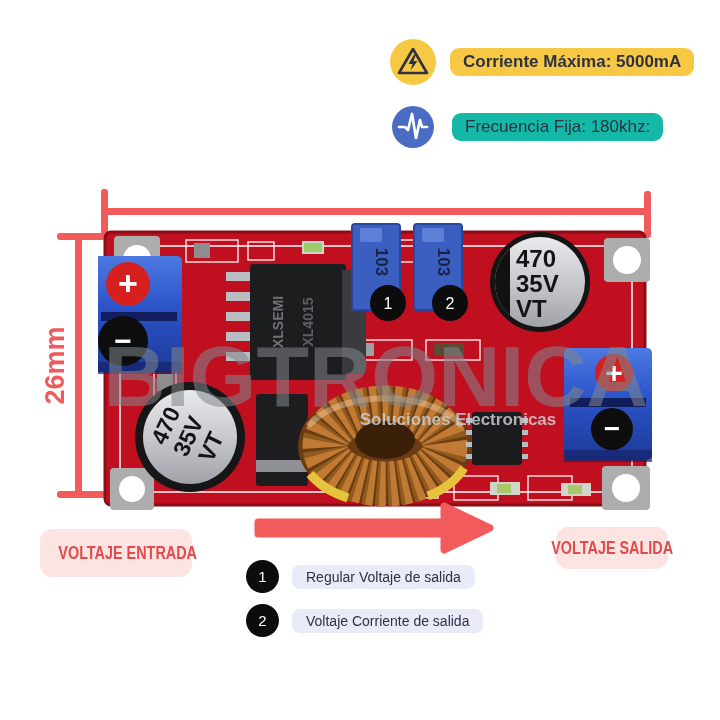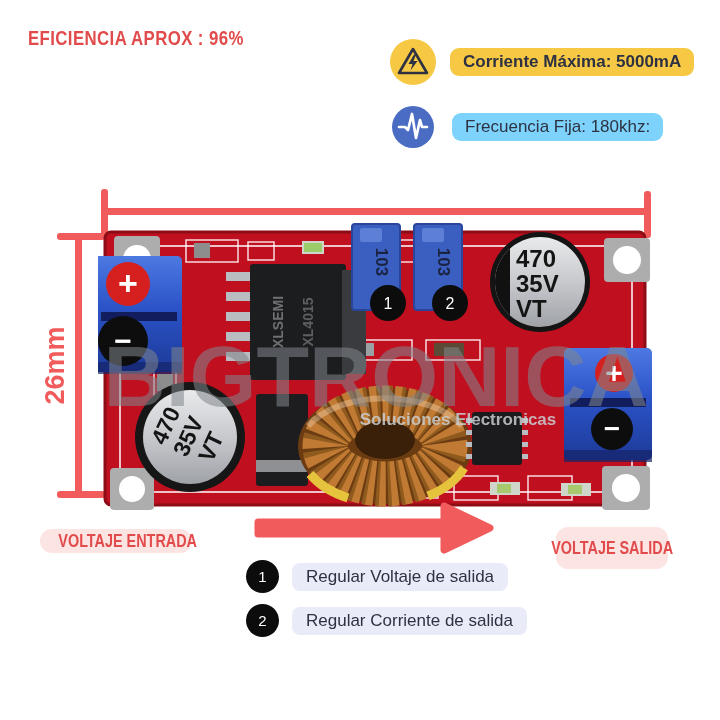--- a/index.html
+++ b/index.html
@@ -11,48 +11,45 @@
   .cond-left { display:inline-block; transform:scaleX(.8); transform-origin:left center; white-space:nowrap; }
 
   .title { position:absolute; left:28px; top:26px; font-size:21px; letter-spacing:.5px; }
 
   .spec-row { position:absolute; display:flex; align-items:center; }
   .spec-icon { border-radius:50%; display:flex; align-items:center; justify-content:center; flex:0 0 auto; }
   .icon-current { width:46px; height:46px; background:#f7c843; }
   .icon-freq { width:42px; height:42px; background:#4a6cc3; }
   .pill { border-radius:9px; color:#2d3142; font-size:17px; padding:4px 13px; white-space:nowrap; }
   .pill-yellow { background:#f7c843; margin-left:14px; font-weight:700; font-weight:600; }
-  .pill-lav { background:#7dd3fc; margin-left:18px; }
+  .pill-lav { background:#14b8a6; margin-left:18px; }
 
   .dim { position:absolute; background:#f15b5b; border-radius:3px; }
   .dim-label { position:absolute; color:#f15b5b; font-size:27px; font-weight:700; text-align:center; }
 
   .badge { position:absolute; background:#fce4e2; border-radius:12px; display:flex; align-items:center; justify-content:center; }
   .badge span { font-size:18px; }
   .range { position:absolute; text-align:center; font-size:26px; }
 
   .legend { position:absolute; left:246px; top:560px; }
   .legend-row { display:flex; align-items:center; margin-bottom:11px; }
   .legend-dot { width:33px; height:33px; border-radius:50%; background:#0c0c0c; color:#fff;
                 display:flex; align-items:center; justify-content:center; font-size:15px; flex:0 0 auto; }
-  .legend-pill { background:#e9ecf8; border-radius:8px; color:#2d3142; font-size:17px;
+  .legend-pill { background:#e9ecf8; border-radius:8px; color:#2d3142; font-size:14px;
                  padding:4px 14px; margin-left:13px; white-space:nowrap; }
 
   svg text { font-family:"Liberation Sans", sans-serif; }
   .arrow-svg { position:absolute; left:246px; top:498px; }
   .pcb-svg { position:absolute; left:98px; top:222px; }
 </style>
 </head>
 <body>
 
 <div id="canvas">
 
-  <div class="title red-cond">
-    <span class="cond-left">EFICIENCIA APROX : 96%</span>
-  </div>
 
   <div class="spec-row" style="left:390px; top:39px;">
     <div class="spec-icon icon-current">
       <svg width="46" height="46" viewBox="0 0 46 46">
         <path d="M23 10 L37 34 H9 Z" fill="none" stroke="#2d3142" stroke-width="2.6" stroke-linejoin="round"></path>
         <polygon points="24,15.5 18.5,25 22.5,25 20.5,31.5 27.5,22 23.5,22 26,15.5" fill="#2d3142"></polygon>
       </svg>
     </div>
     <div class="pill pill-yellow">Corriente Máxima: 5000mA</div>
   </div>
@@ -222,32 +219,32 @@
     </g>
 
     <text x="278" y="184" text-anchor="middle" font-size="86" font-weight="bold" fill="#81878d" opacity=".55" textLength="545" lengthAdjust="spacingAndGlyphs">BIGTRONICA</text>
     <text x="360" y="203" text-anchor="middle" font-size="17" font-weight="bold" fill="#c9ced1" opacity=".85">Soluciones Electronicas</text>
   </svg>
 
   <svg class="arrow-svg" width="252" height="60" viewBox="0 0 252 60">
     <path d="M12 24 L198 24 L198 8 L244 30 L198 52 L198 36 L12 36 Z" fill="#f15b5b" stroke="#f15b5b" stroke-width="7" stroke-linejoin="round"></path>
   </svg>
 
-  <div class="badge" style="left:40px; top:529px; width:152px; height:24px;padding-left:24px;">
+  <div class="badge" style="left:40px; top:529px; width:152px; height:48px;padding-left:24px;">
     <span class="red-cond"><span class="cond">VOLTAJE ENTRADA</span></span>
   </div>
 
   <div class="badge" style="left:556px; top:527px; width:112px; height:42px;">
     <span class="red-cond" style="font-size:17px;"><span class="cond">VOLTAJE SALIDA</span></span>
   </div>
 
   <div class="legend">
     <div class="legend-row">
       <div class="legend-dot">1</div>
       <div class="legend-pill">Regular Voltaje de salida</div>
     </div>
     <div class="legend-row">
       <div class="legend-dot">2</div>
-      <div class="legend-pill">Regular Corriente de salida</div>
+      <div class="legend-pill">Voltaje Corriente de salida</div>
     </div>
   </div>
 
 </div>
 
 </body></html>

